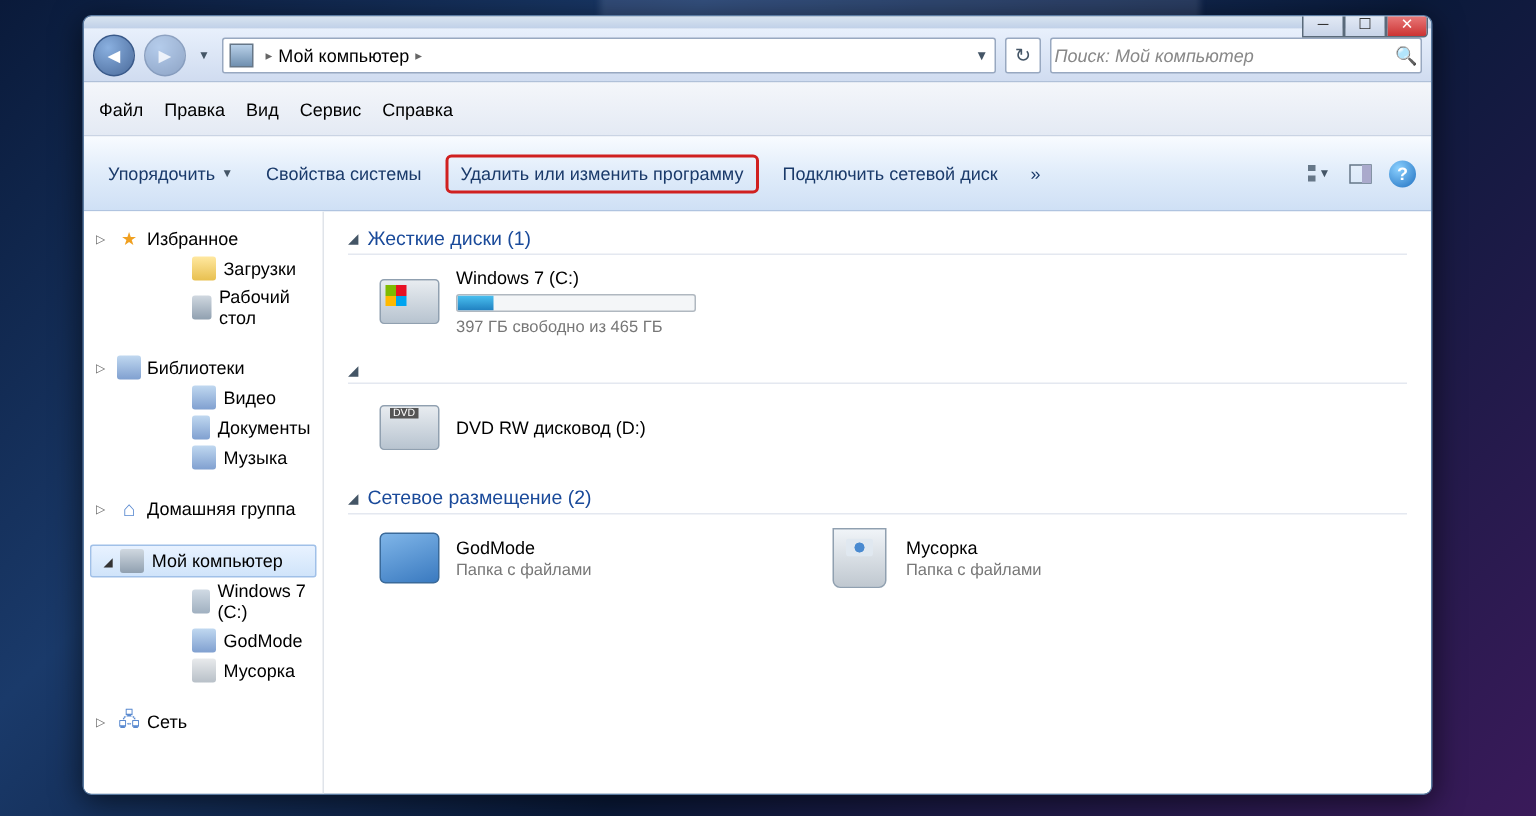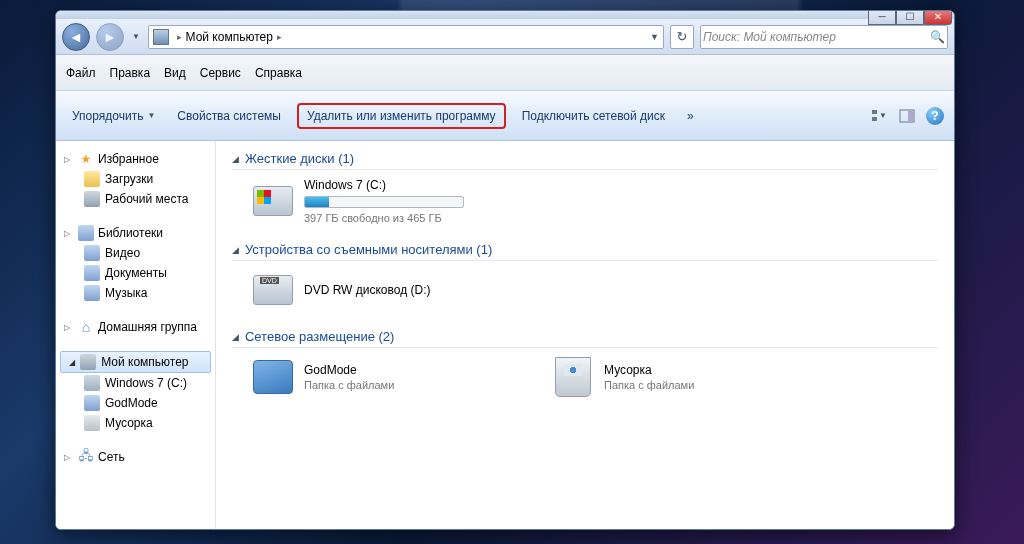--- a/index.html
+++ b/index.html
@@ -34,21 +34,21 @@
 .tb-dd { font-size: 8px; color: #456; }
 .tb-spacer { flex: 1; }
 .tb-icon { width: 18px; height: 18px; display: flex; align-items: center; justify-content: center; border: 1px solid transparent; cursor: pointer; }
 .help-icon { width: 18px; height: 18px; border-radius: 50%; background: radial-gradient(circle at 35% 30%, #8ad0ff, #2070c0); color: #fff; font-size: 12px; font-weight: bold; display: flex; align-items: center; justify-content: center; cursor: pointer; }
 
 .body-row { flex: 1; display: flex; background: #fff; }
 .sidebar { width: 160px; background: #fff; border-right: 1px solid #e0e4ea; padding: 8px 0; overflow-y: auto; font-size: 12px; }
 .side-group { margin-bottom: 14px; }
 .side-head { display: flex; align-items: center; gap: 4px; padding: 2px 8px; cursor: pointer; }
 .side-head .tri { font-size: 8px; color: #666; width: 10px; }
-.side-item { display: flex; align-items: center; gap: 5px; padding: 2px 8px 2px 28px; cursor: pointer; }
+.side-item { display: flex; align-items: center; gap: 5px; padding: 2px 8px 2px 28px; cursor: pointer; margin-left: 44px; }
 .side-item.sel { background: linear-gradient(#e8f2ff, #d0e4fa); border: 1px solid #a0c0e8; border-radius: 2px; margin: 0 4px; padding-left: 24px; }
 .ico { width: 16px; height: 16px; display: inline-flex; align-items: center; justify-content: center; font-size: 12px; }
 .ico.star { color: #f0a020; }
 .ico.folder { background: linear-gradient(#ffe8a0, #e8c050); border-radius: 2px; }
 .ico.lib { background: linear-gradient(#c0d8f0, #80a0d0); border-radius: 2px; }
 .ico.pc { background: linear-gradient(#d0d8e0, #90a0b0); border-radius: 2px; }
 .ico.hg { color: #5a8ad0; font-size: 14px; }
 .ico.net { color: #5a8ad0; font-size: 13px; }
 .ico.drive { background: linear-gradient(#d0dae4, #a0b0c0); border-radius: 2px; }
 .ico.bin { background: linear-gradient(#e8eaec, #b8c0c8); border-radius: 2px; }
@@ -148,21 +148,21 @@
             <span class="tri">▷</span>
             <span class="ico star">★</span>
             <span>Избранное</span>
           </div>
         <div class="side-item">
             <span class="ico folder"></span>
             <span>Загрузки</span>
           </div>
         <div class="side-item">
             <span class="ico pc"></span>
-            <span>Рабочий места</span>
+            <span>Рабочий стол</span>
           </div>
       </div>
       <div class="side-group">
         <div class="side-head">
             <span class="tri">▷</span>
             <span class="ico lib"></span>
             <span>Библиотеки</span>
           </div>
         <div class="side-item">
             <span class="ico lib"></span>
@@ -230,21 +230,20 @@
                 </div>
               <span class="item-sub">397 ГБ свободно из 465 ГБ</span>
             </div>
           </div>
         </div>
       </div>
 
       <div class="cat">
         <div class="cat-head">
             <span class="tri">◢</span>
-            <span>Устройства со съемными носителями (1)</span>
           </div>
         <div class="cat-items">
           <div class="item">
             <div class="item-icon">
                 <div class="dvd-icon"></div>
               </div>
             <div class="item-text">
                 <span class="item-title">DVD RW дисковод (D:)</span>
               </div>
           </div>

